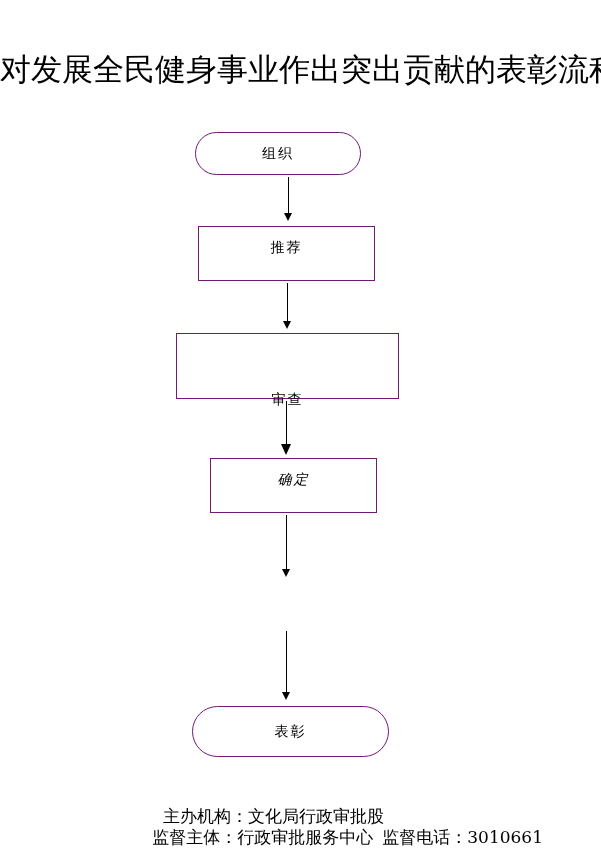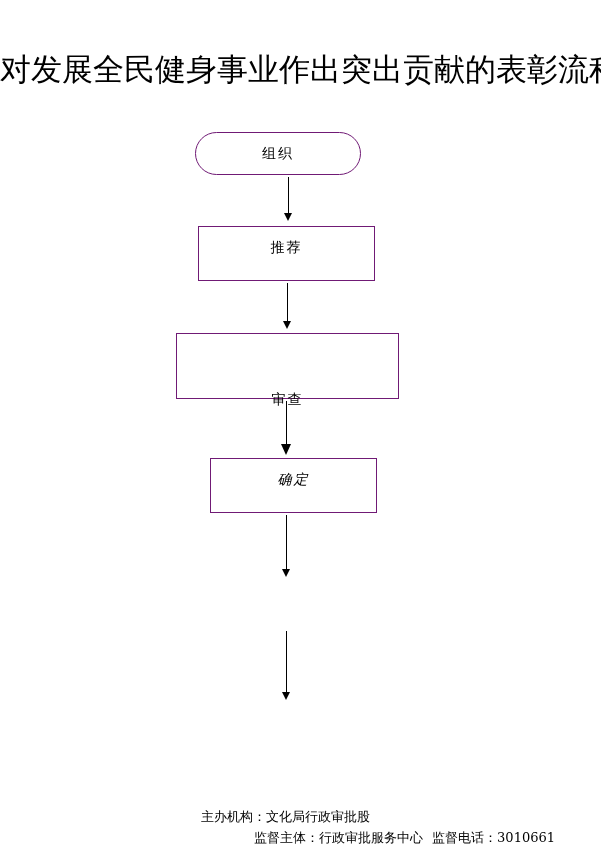--- a/index.html
+++ b/index.html
@@ -87,24 +87,24 @@
     width: 0;
     height: 0;
     border-left: 4.5px solid transparent;
     border-right: 4.5px solid transparent;
     border-top: 8px solid #000000;
   }
 
   
   .footer {
     position: absolute;
-    left: 16px;
+    left: 4px;
     width: 539px;
     text-align: center;
-    font-size: 13px;
+    font-size: 17px;
     line-height: 21px;
     font-family: "DejaVu Serif", "Liberation Serif", serif;
     white-space: nowrap;
   }
   .footer.row-1 { top: 806px; }
   .footer.row-2 { top: 827px; text-align: right; }
   .footer .gap { display: inline-block; width: 9px; }
 </style>
 </head>
 <body>
@@ -148,20 +148,23 @@
     <div class="shaft" style="height:55px;"></div>
     <div class="head" style="top:54px;"></div>
   </div>
 
 
   <div class="connector" style="left:286px; top:631px; width:9px; height:72px;">
     <div class="shaft" style="height:62px;"></div>
     <div class="head" style="top:61px;"></div>
   </div>
 
+  <div class="node stadium" style="left:192px; top:706px; width:197px; height:51px;">
+    <span class="node-label" style="top:16px;">表彰</span>
+  </div>
 
   <div class="footer row-1">
     <span>主办机构：</span><span>文化局行政审批股</span>
   </div>
   <div class="footer row-2">
     <span>监督主体：</span><span>行政审批服务中心</span><span class="gap"></span><span>监督电话：</span><span>3010661</span>
   </div>
 
 </div>
 

